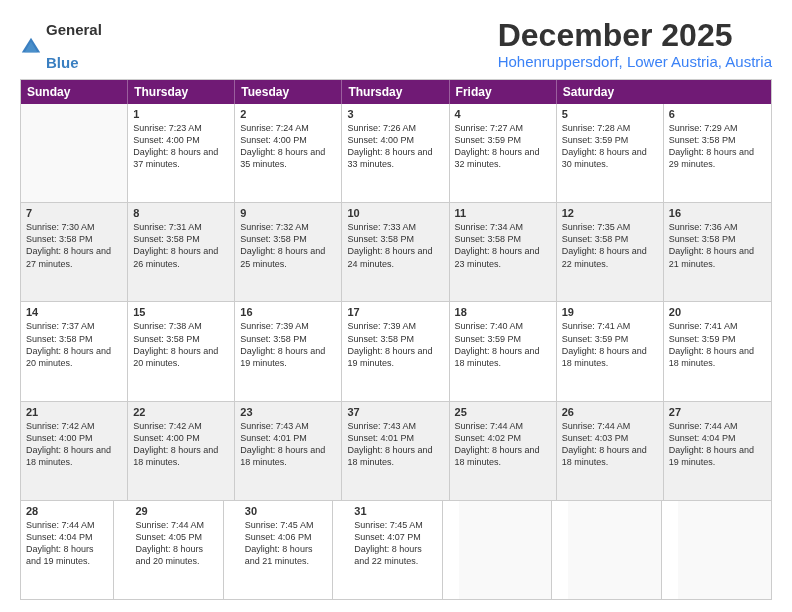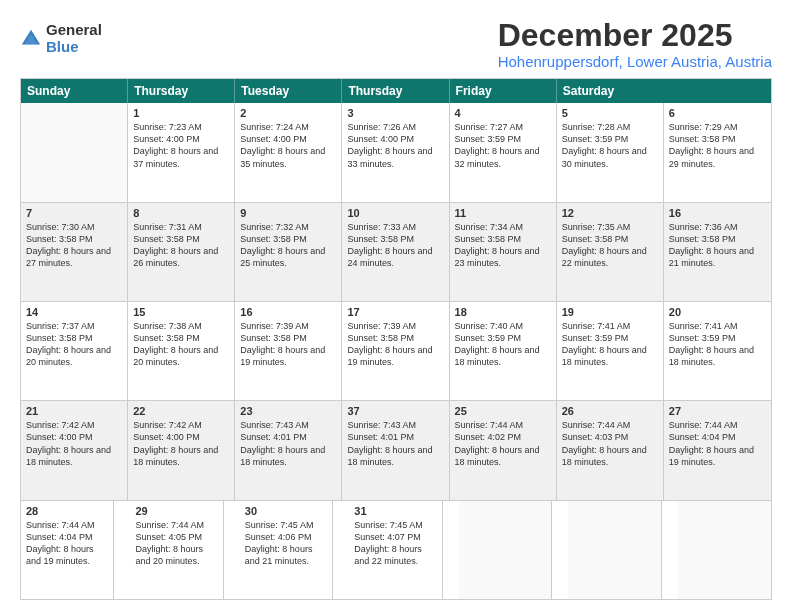--- a/index.html
+++ b/index.html
@@ -25,20 +25,21 @@
     }
     .logo {
       display: flex;
       align-items: center;
       margin-top: 4px;
     }
     .logo-text {
       display: flex;
       flex-direction: column;
       line-height: 1.1;
+      gap: 16px;
     }
     .logo-general {
       font-size: 15px;
       font-weight: bold;
       color: #333;
     }
     .logo-blue {
       font-size: 15px;
       font-weight: bold;
       color: #3a7fc1;
@@ -63,21 +64,21 @@
     }
     .calendar {
       flex: 1;
       display: flex;
       flex-direction: column;
       border: 1px solid #ccc;
     }
     .cal-header {
       display: grid;
       grid-template-columns: repeat(7, 1fr);
-      background: #0f766e;
+      background: #701a75;
     }
     .cal-header-cell {
       color: #fff;
       font-size: 12px;
       font-weight: bold;
       padding: 5px 6px;
       text-align: left;
       border-right: 1px solid rgba(255,255,255,0.3);
     }
     .cal-header-cell:last-child { border-right: none; }

